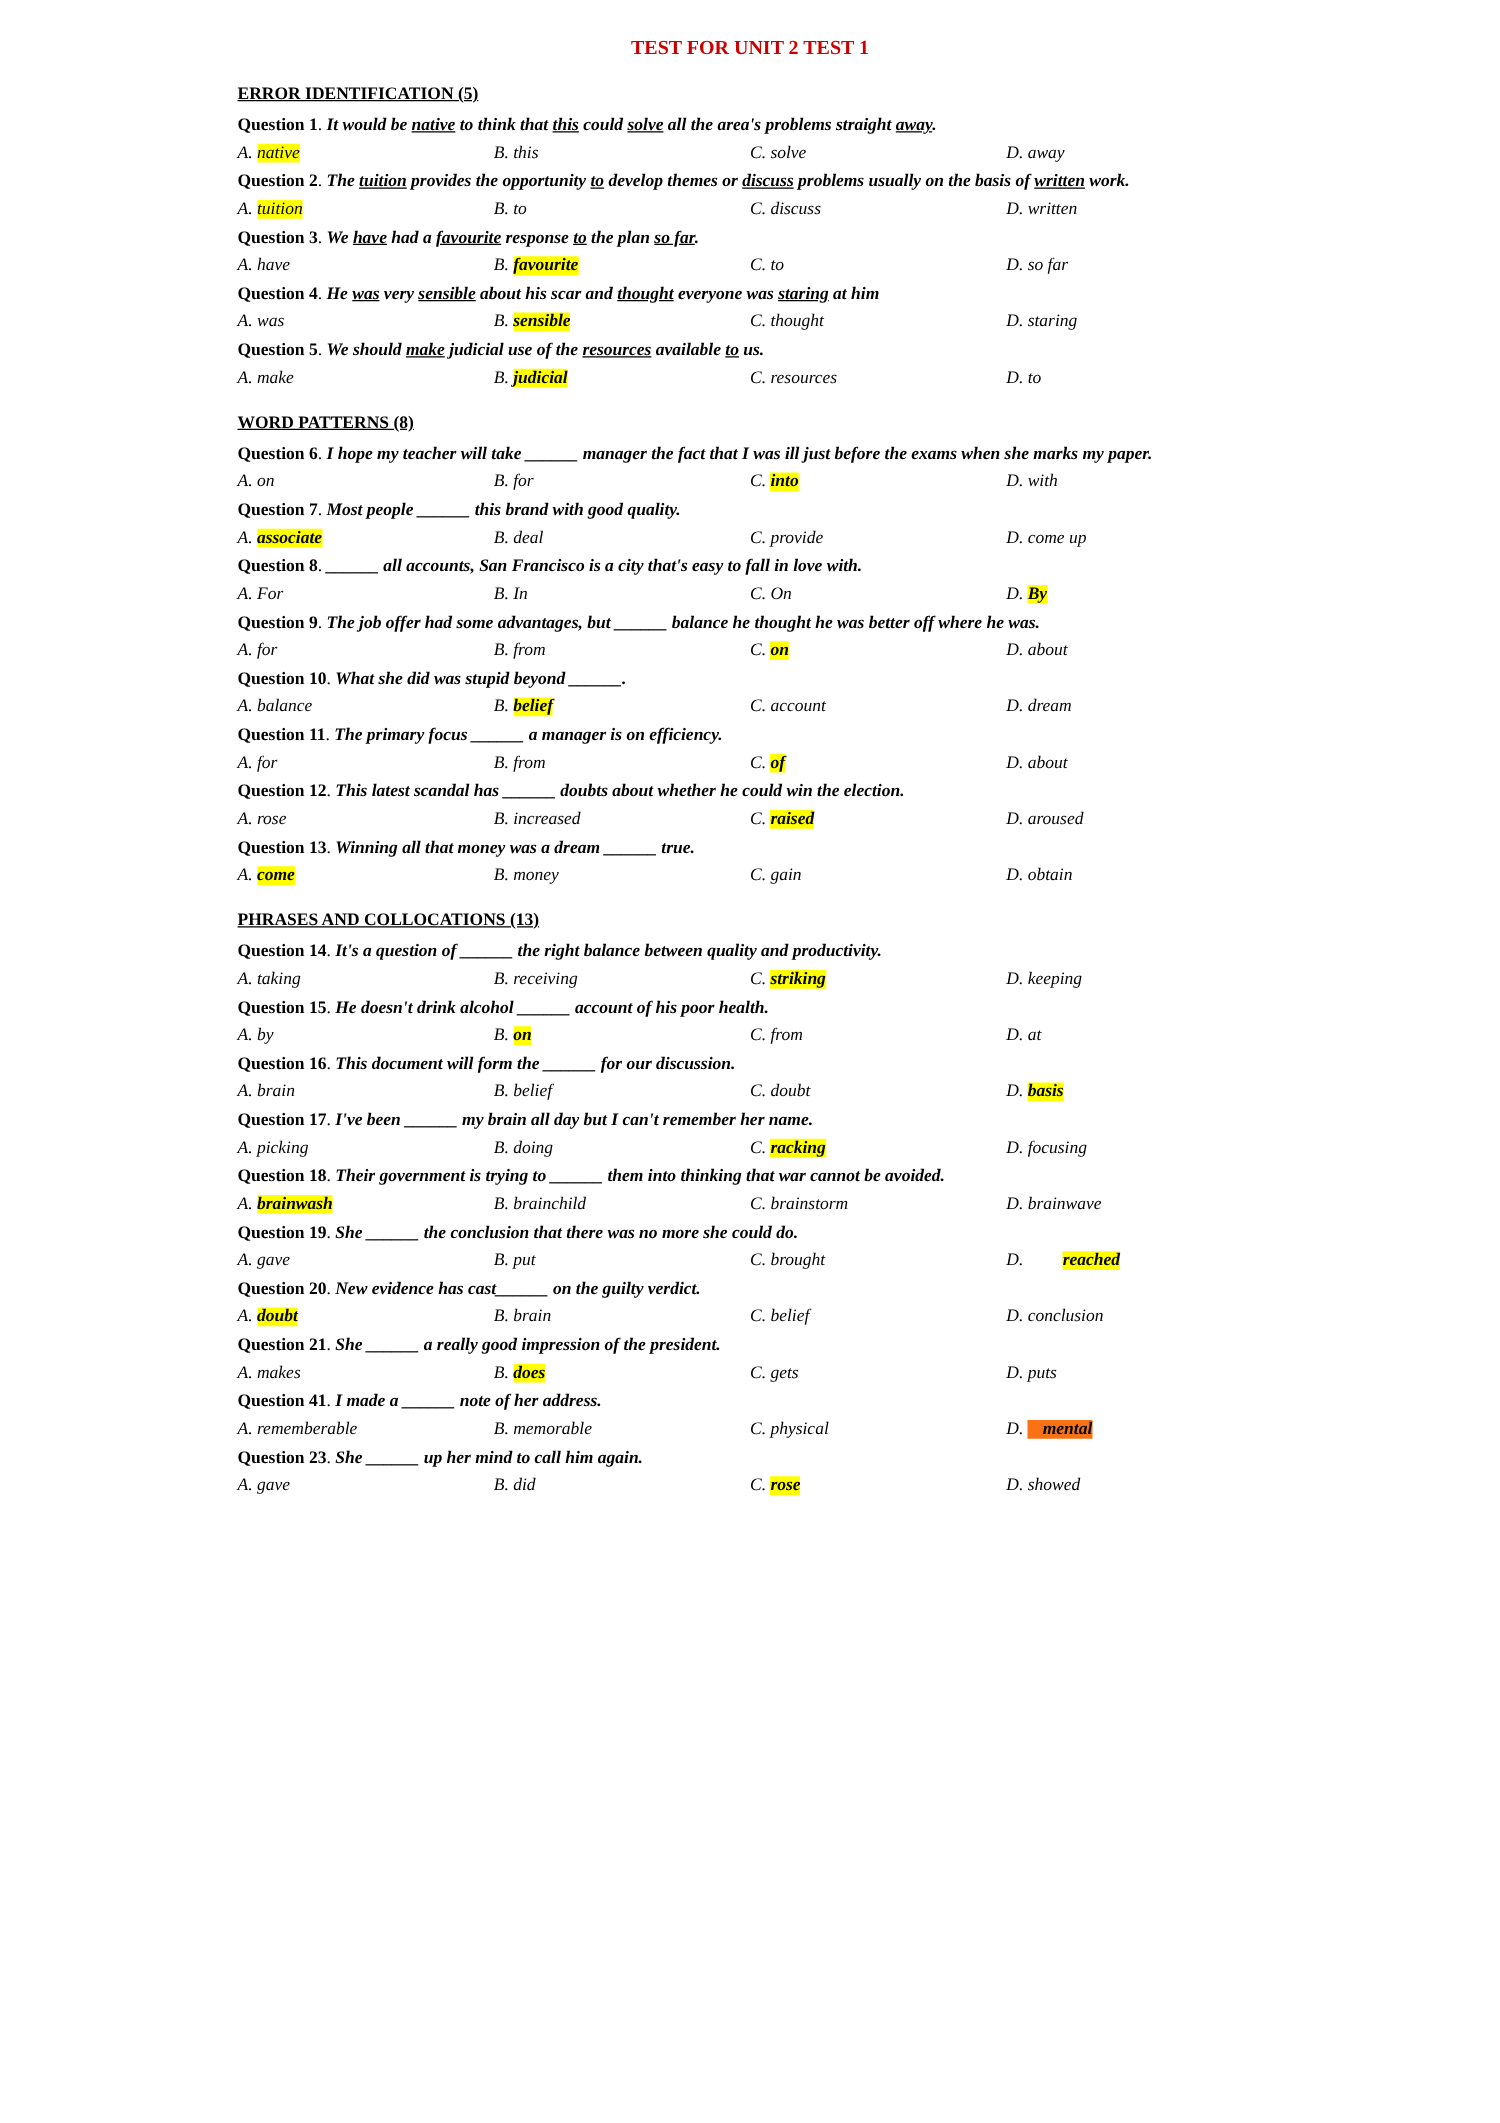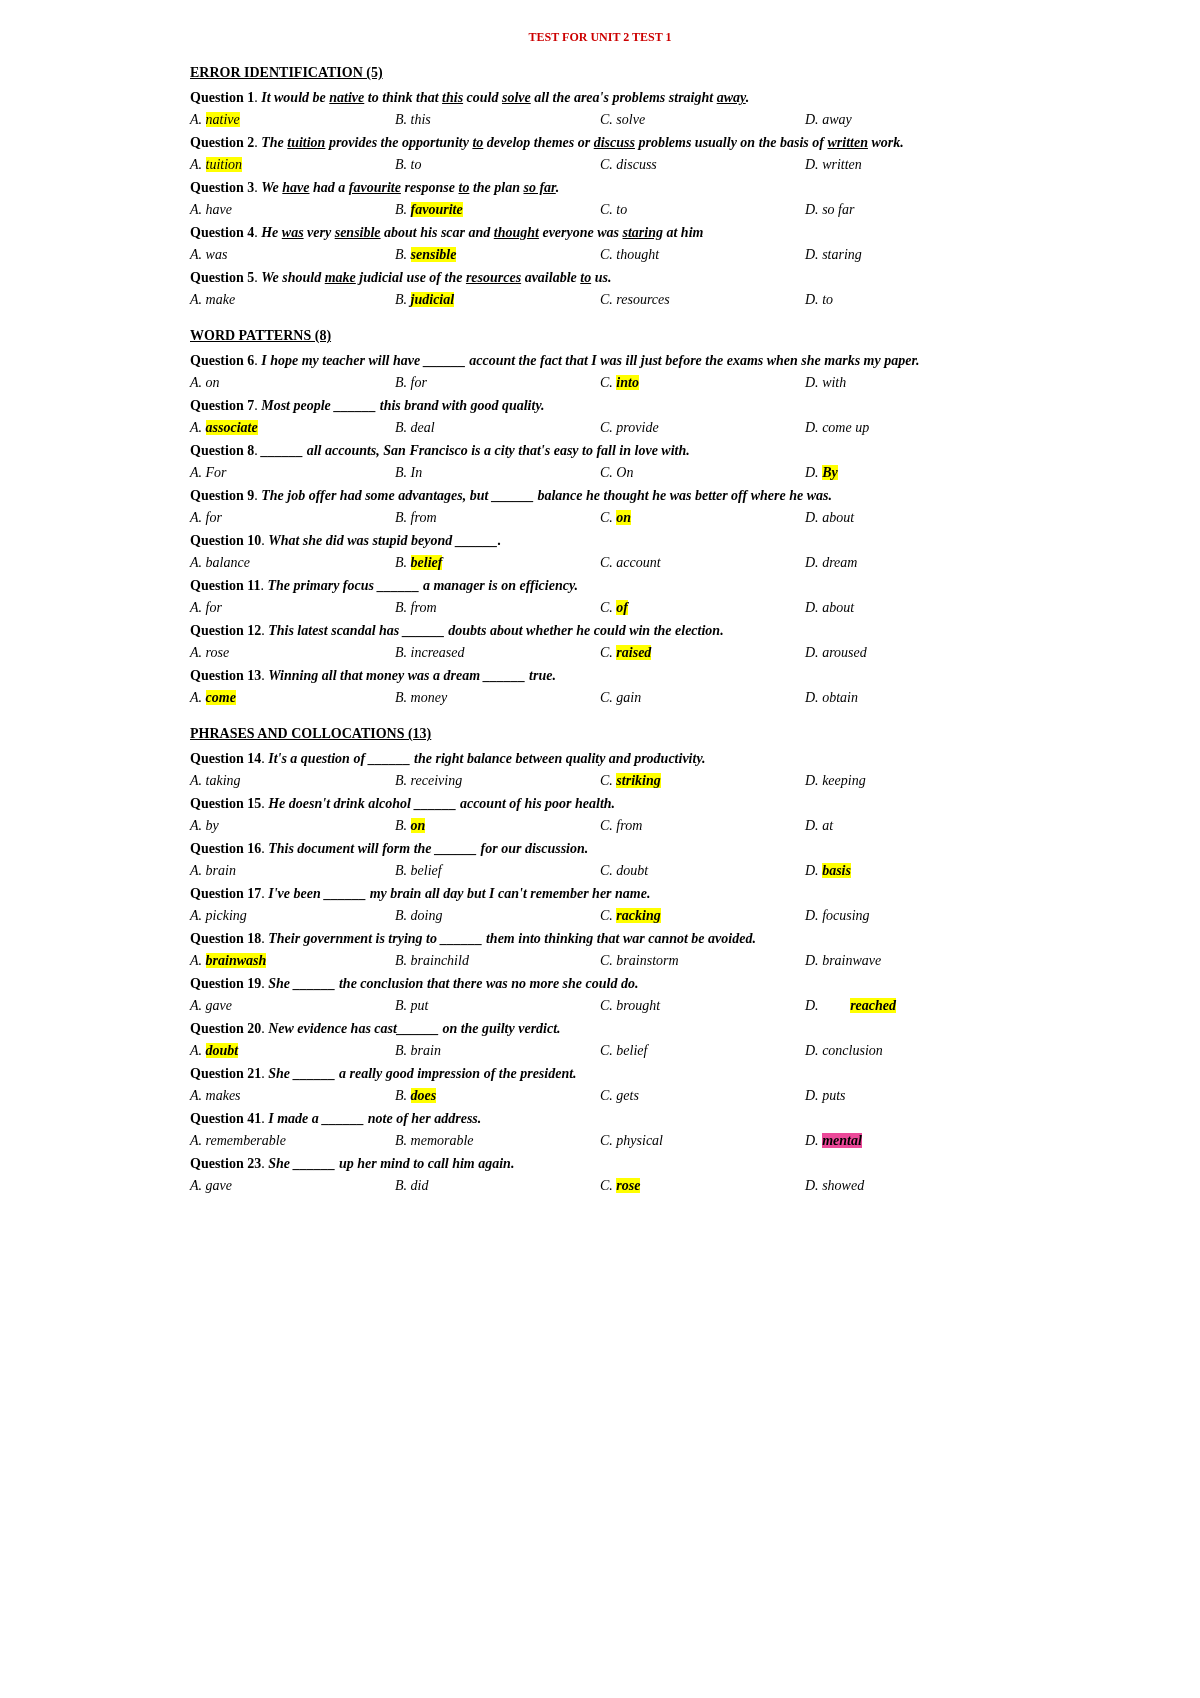--- a/index.html
+++ b/index.html
@@ -7,21 +7,21 @@
       font-family: 'Times New Roman', Times, serif;
       font-size: 14px;
       background: #fff;
       color: #000;
       padding: 30px 40px;
       max-width: 900px;
       margin: 0 auto;
     }
     .page-title {
       text-align: center;
-      font-size: 12px;
+      font-size: 16px;
       font-weight: bold;
       color: #cc0000;
       margin-bottom: 14px;
       text-transform: uppercase;
     }
     .question-row {
       margin-bottom: 4px;
       line-height: 1.5;
     }
     .question-text {
@@ -83,21 +83,21 @@
     <div class="answer-option"><span style="font-style:italic;">D.</span> <span style="font-style:italic;">staring</span></div>
   </div>
 <div class="question-row"><span class="qnum">Question 5</span>. <span class="question-text">We should <u>make</u> judicial use of the <u>resources</u> available <u>to</u> us.</span></div>
 <div class="answer-row">
     <div class="answer-option"><span style="font-style:italic;">A.</span> <span style="font-style:italic;">make</span></div>
     <div class="answer-option"><span style="font-style:italic;">B.</span> <span style="font-style:italic;font-weight:bold;background-color:#ffff00;">judicial</span></div>
     <div class="answer-option"><span style="font-style:italic;">C.</span> <span style="font-style:italic;">resources</span></div>
     <div class="answer-option"><span style="font-style:italic;">D.</span> <span style="font-style:italic;">to</span></div>
   </div>
 <div class="section-title-row"><span style="font-weight:bold;text-decoration:underline;">WORD PATTERNS (8)</span></div>
-<div class="question-row"><span class="qnum">Question 6</span>. <span class="question-text">I hope my teacher will have ______ account the fact that I was ill just before the exams when she marks my paper.</span></div>
+<div class="question-row"><span class="qnum">Question 6</span>. <span class="question-text">I hope my teacher will take ______ manager the fact that I was ill just before the exams when she marks my paper.</span></div>
 <div class="answer-row">
     <div class="answer-option"><span style="font-style:italic;">A.</span> <span style="font-style:italic;">on</span></div>
     <div class="answer-option"><span style="font-style:italic;">B.</span> <span style="font-style:italic;">for</span></div>
     <div class="answer-option"><span style="font-style:italic;">C.</span> <span style="font-style:italic;font-weight:bold;background-color:#ffff00;">into</span></div>
     <div class="answer-option"><span style="font-style:italic;">D.</span> <span style="font-style:italic;">with</span></div>
   </div>
 <div class="question-row"><span class="qnum">Question 7</span>. <span class="question-text">Most people ______ this brand with good quality.</span></div>
 <div class="answer-row">
     <div class="answer-option"><span style="font-style:italic;">A.</span> <span style="font-style:italic;font-weight:bold;background-color:#ffff00;">associate</span></div>
     <div class="answer-option"><span style="font-style:italic;">B.</span> <span style="font-style:italic;">deal</span></div>
@@ -201,21 +201,21 @@
     <div class="answer-option"><span style="font-style:italic;">A.</span> <span style="font-style:italic;">makes</span></div>
     <div class="answer-option"><span style="font-style:italic;">B.</span> <span style="font-style:italic;font-weight:bold;background-color:#ffff00;">does</span></div>
     <div class="answer-option"><span style="font-style:italic;">C.</span> <span style="font-style:italic;">gets</span></div>
     <div class="answer-option"><span style="font-style:italic;">D.</span> <span style="font-style:italic;">puts</span></div>
   </div>
 <div class="question-row"><span class="qnum">Question 41</span>. <span class="question-text">I made a ______ note of her address.</span></div>
 <div class="answer-row">
     <div class="answer-option"><span style="font-style:italic;">A.</span> <span style="font-style:italic;">rememberable</span></div>
     <div class="answer-option"><span style="font-style:italic;">B.</span> <span style="font-style:italic;">memorable</span></div>
     <div class="answer-option"><span style="font-style:italic;">C.</span> <span style="">physical</span></div>
-    <div class="answer-option"><span style="font-style:italic;">D.</span> <span style="font-style:italic;font-weight:bold;background-color:#ec4899;">mental</span></div>
+    <div class="answer-option"><span style="font-style:italic;">D.</span> <span style="font-style:italic;font-weight:bold;background-color:#f97316;padding-left:12px;">mental</span></div>
   </div>
 <div class="question-row"><span class="qnum">Question 23</span>. <span class="question-text">She ______ up her mind to call him again.</span></div>
 <div class="answer-row">
     <div class="answer-option"><span style="font-style:italic;">A.</span> <span style="font-style:italic;">gave</span></div>
     <div class="answer-option"><span style="font-style:italic;">B.</span> <span style="font-style:italic;">did</span></div>
     <div class="answer-option"><span style="font-style:italic;">C.</span> <span style="font-style:italic;font-weight:bold;background-color:#ffff00;">rose</span></div>
     <div class="answer-option"><span style="font-style:italic;">D.</span> <span style="">showed</span></div>
   </div>
 
 </body></html>

